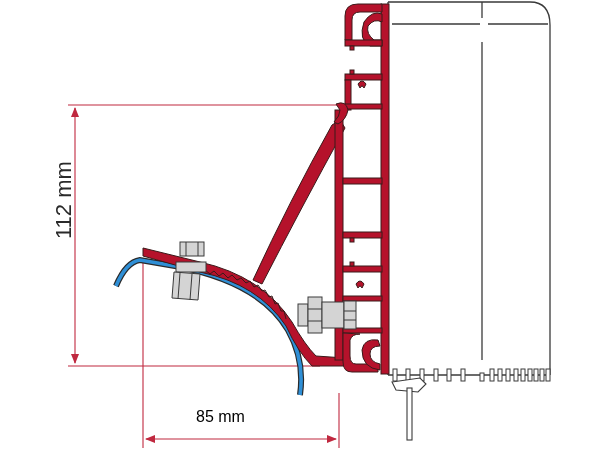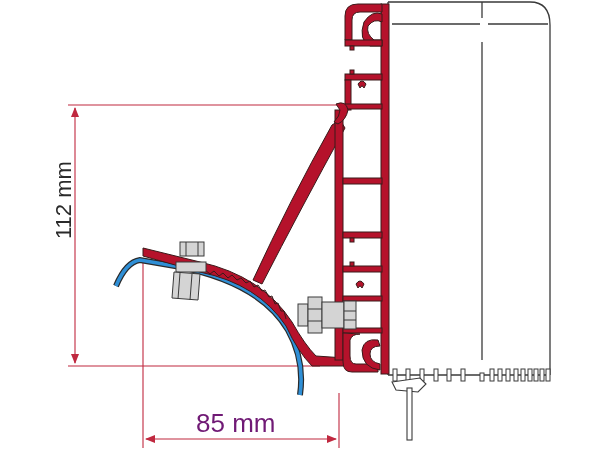--- a/index.html
+++ b/index.html
@@ -1,19 +1,19 @@
 <!DOCTYPE html>
 <html><head>
   <meta charset="utf-8">
   <style>
     html, body { margin: 0; padding: 0; background: #ffffff; }
     body { width: 600px; height: 450px; overflow: hidden; position: relative; font-family: "Liberation Sans", sans-serif; }
     #diagram { position: absolute; left: 0; top: 0; width: 600px; height: 450px; }
     .label-height { position: absolute; left: 34px; top: 196px; width: 60px; height: 26px; transform-origin: 30px 13px; transform: rotate(-90deg); font-size: 22px; color: #2a2a2a; text-align: center; white-space: nowrap; }
-    .label-width { position: absolute; left: 196px; top: 408px; font-size: 26px; color: #701a75; white-space: nowrap; }
+    .label-width { position: absolute; left: 196px; top: 408px; font-size: 16px; color: #000000; white-space: nowrap; }
   </style>
 </head>
 <body>
 
 <svg id="diagram" viewBox="0 0 600 450" xmlns="http://www.w3.org/2000/svg">
   <defs>
     <marker id="arrowEnd" markerWidth="10" markerHeight="8" refX="9" refY="4" orient="auto" markerUnits="userSpaceOnUse">
       <path d="M0,0 L10,4 L0,8 Z" fill="#c0283f"></path>
     </marker>
     <marker id="arrowStart" markerWidth="10" markerHeight="8" refX="1" refY="4" orient="auto" markerUnits="userSpaceOnUse">

